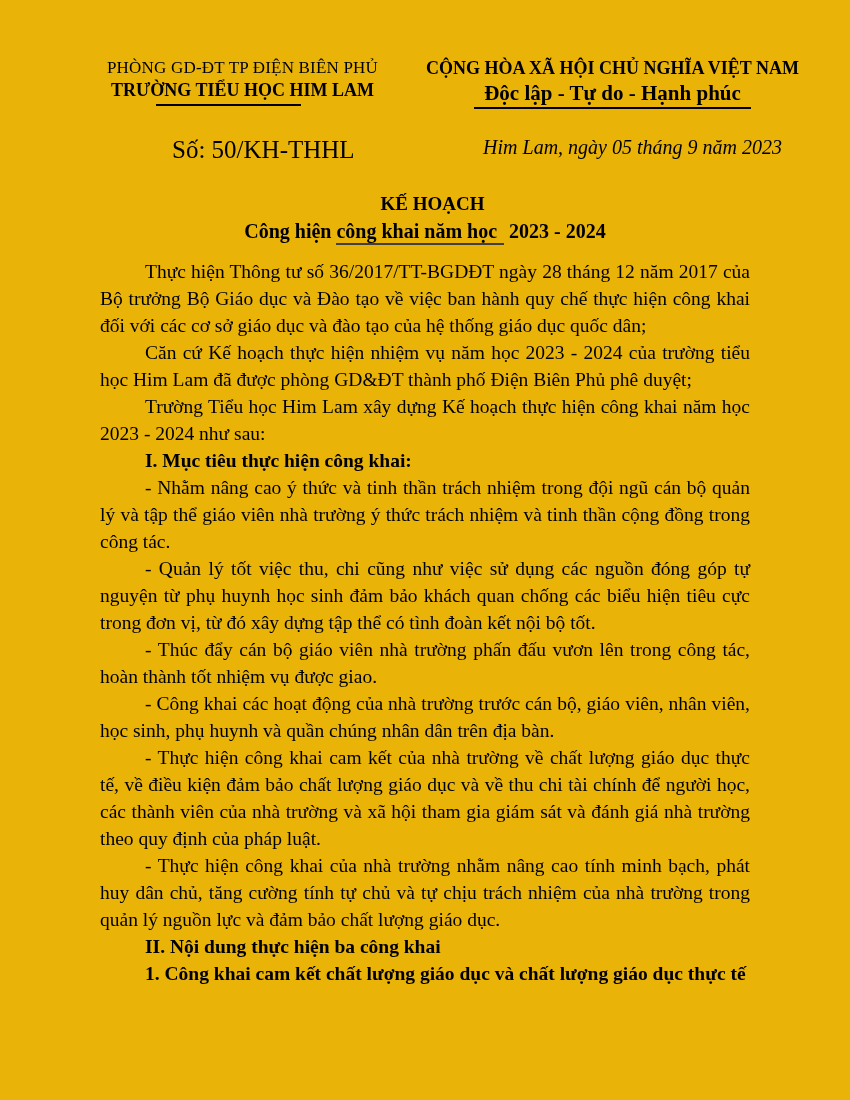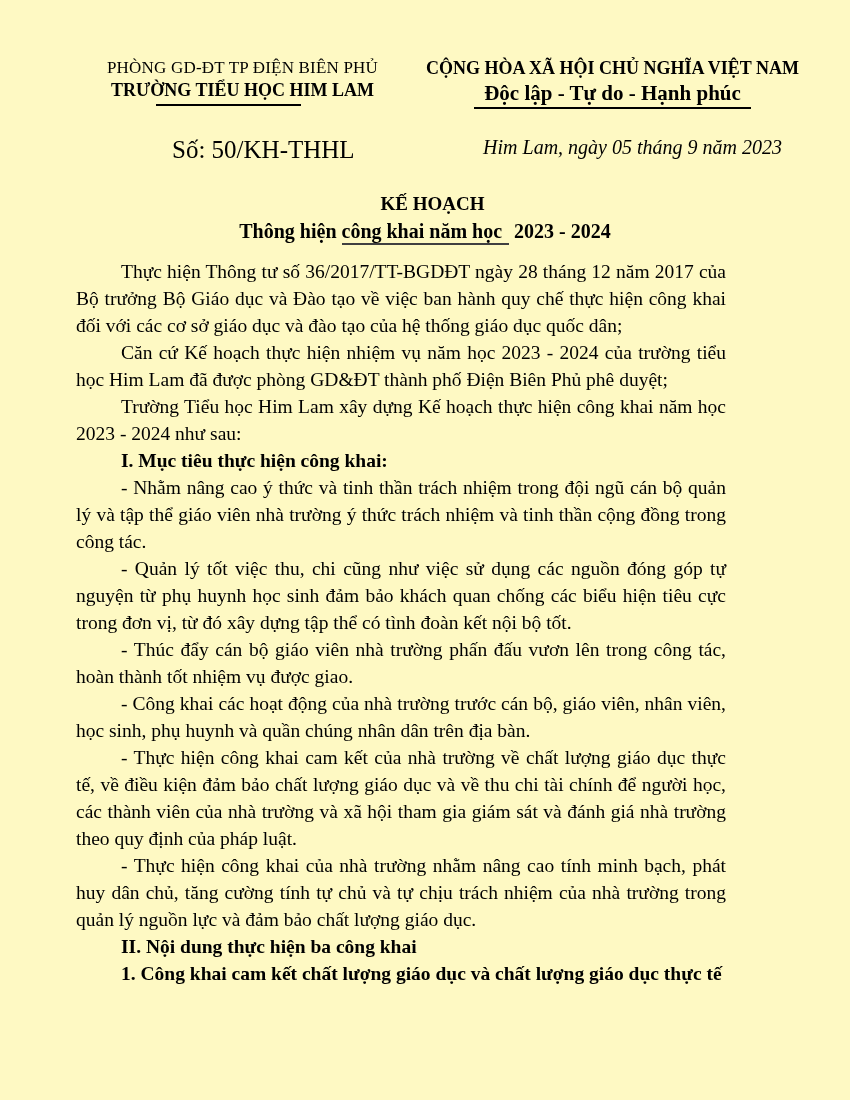--- a/index.html
+++ b/index.html
@@ -6,21 +6,21 @@
     margin: 0;
     padding: 0;
     background: #ffffff;
     color: #000000;
     font-family: "Liberation Serif", "DejaVu Serif", serif;
   }
   .page {
     position: relative;
     width: 850px;
     height: 1100px;
-    background: #fef9c3;
+    background: #eab308;
     overflow: hidden;
   }
   
   .header-row {
     display: flex;
     margin: 57px 45px 0 85px;
     justify-content: space-between;
   }
   .org-block {
     width: 315px;
@@ -93,21 +93,21 @@
     font-weight: bold;
     line-height: 28px;
   }
   .doc-subtitle .sub-underline {
     border-bottom: 2px solid #404040;
     padding-right: 7px;
     padding-bottom: 1px;
   }
   
   .body-block {
-    margin: 13px 100px 0 76px;
+    margin: 13px 100px 0 100px;
     width: 650px;
   }
   .body-block p {
     margin: 0;
     font-size: 19.5px;
     line-height: 27px;
     text-indent: 45px;
     text-align: justify;
   }
   .body-block p.heading {
@@ -133,21 +133,21 @@
   </div>
 
   <div class="meta-row">
     <span class="doc-number">Số: 50/KH-THHL</span>
     <span class="place-date">Him Lam, ngày 05 tháng 9 năm 2023</span>
   </div>
 
   <div class="title-block">
     <div class="doc-title">KẾ HOẠCH</div>
     <div class="doc-subtitle">
-      <span>Thông hiện</span>
+      <span>Công hiện</span>
       <span class="sub-underline">công khai năm học</span>
       <span>2023 - 2024</span>
     </div>
   </div>
 
   <div class="body-block">
     <p class="normal">Thực hiện Thông tư số 36/2017/TT-BGDĐT ngày 28 tháng 12 năm 2017 của Bộ trưởng Bộ Giáo dục và Đào tạo về việc ban hành quy chế thực hiện công khai đối với các cơ sở giáo dục và đào tạo của hệ thống giáo dục quốc dân;</p>
     <p class="normal">Căn cứ Kế hoạch thực hiện nhiệm vụ năm học 2023 - 2024 của trường tiểu học Him Lam đã được phòng GD&amp;ĐT thành phố Điện Biên Phủ phê duyệt;</p>
     <p class="normal">Trường Tiểu học Him Lam xây dựng Kế hoạch thực hiện công khai năm học 2023 - 2024 như sau:</p>
     <p class="heading">I. Mục tiêu thực hiện công khai:</p>

